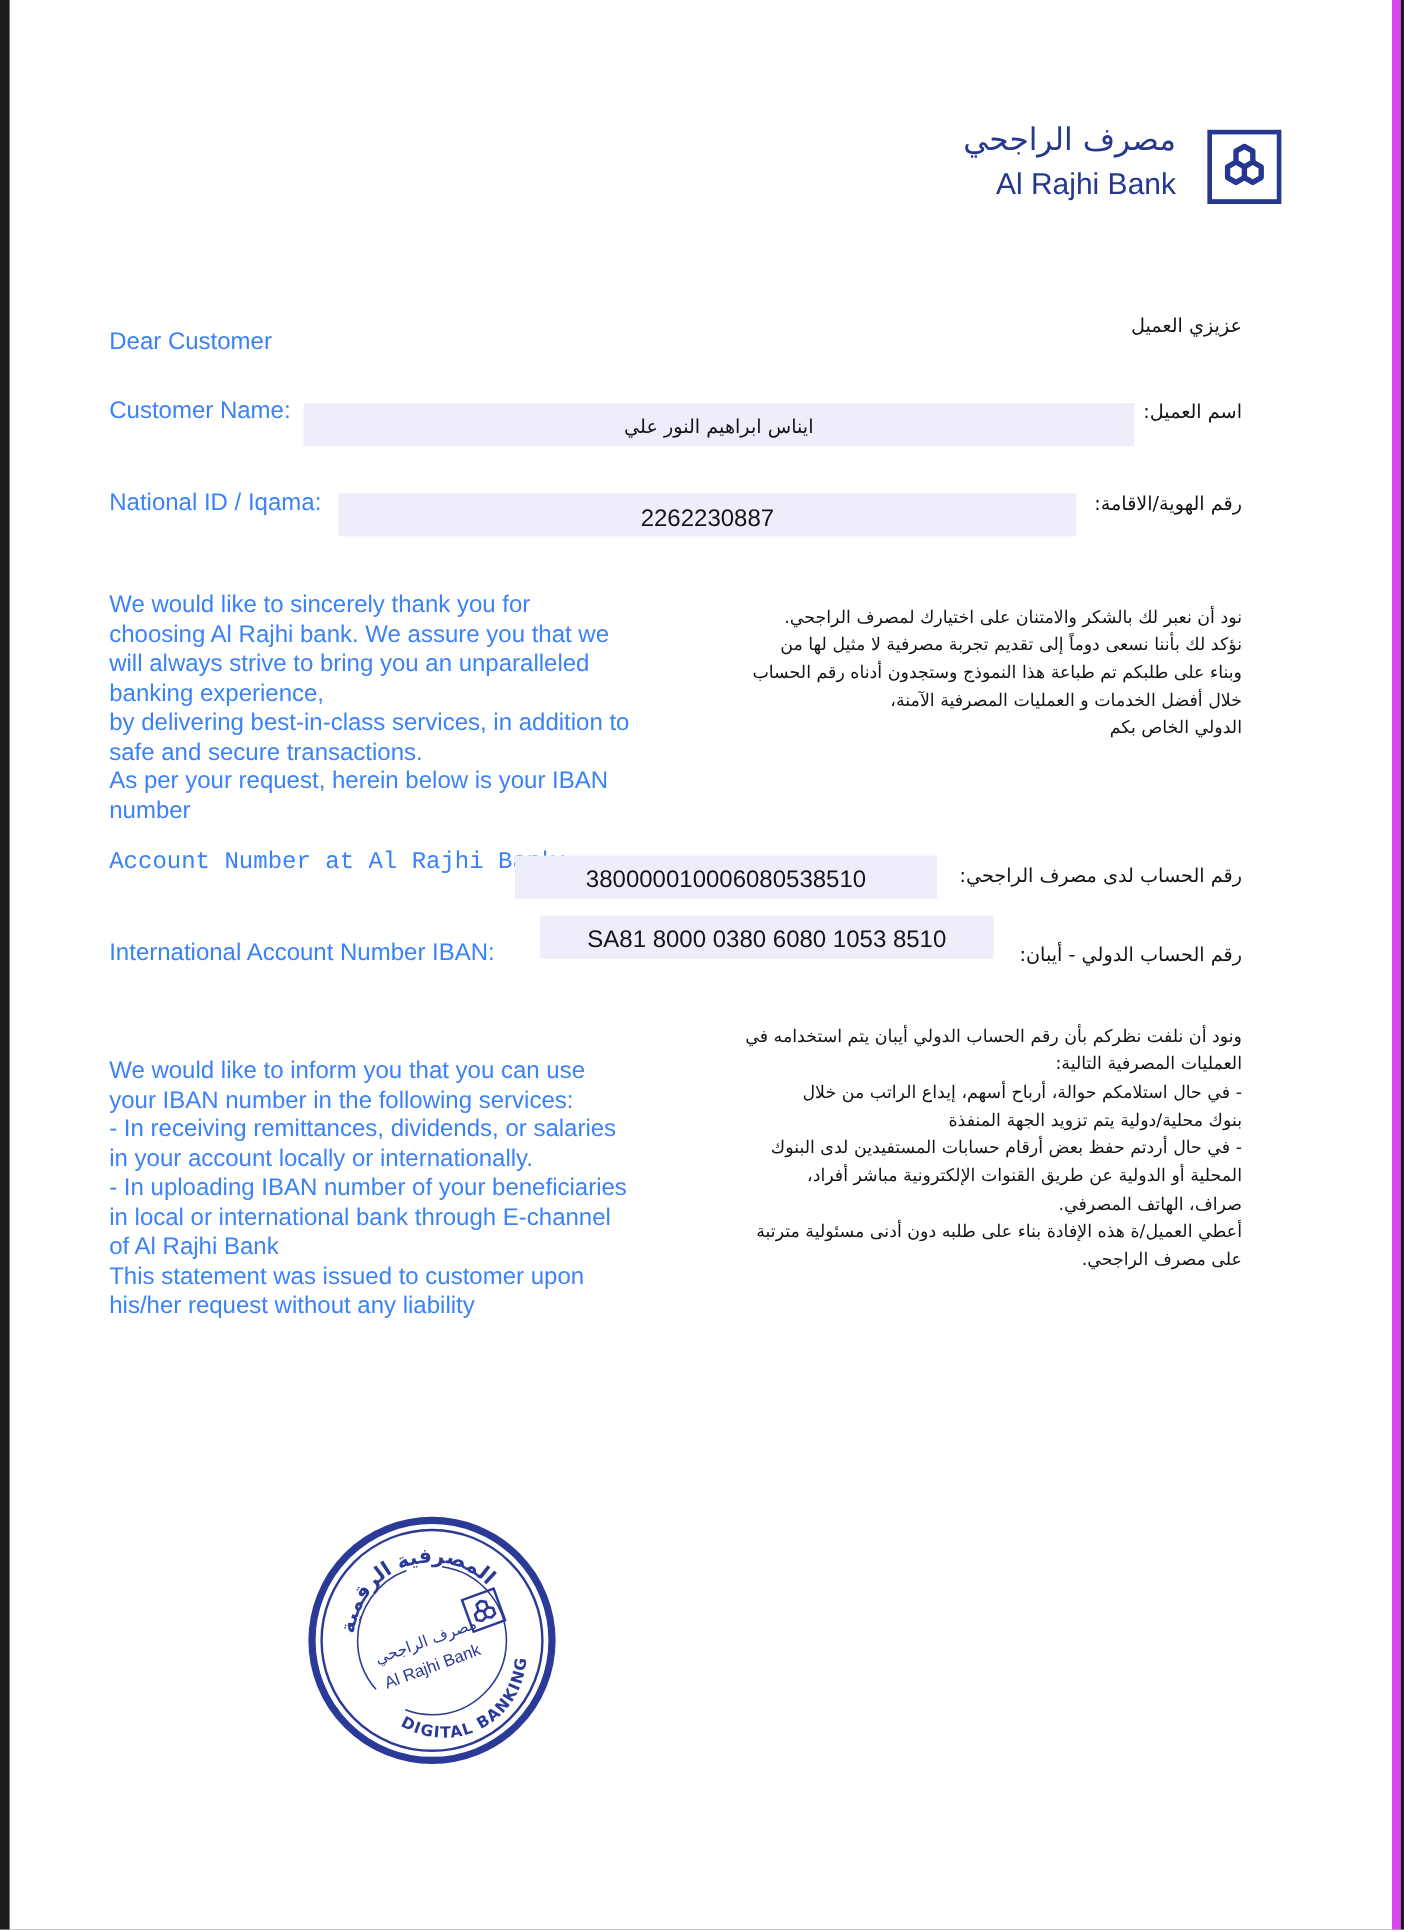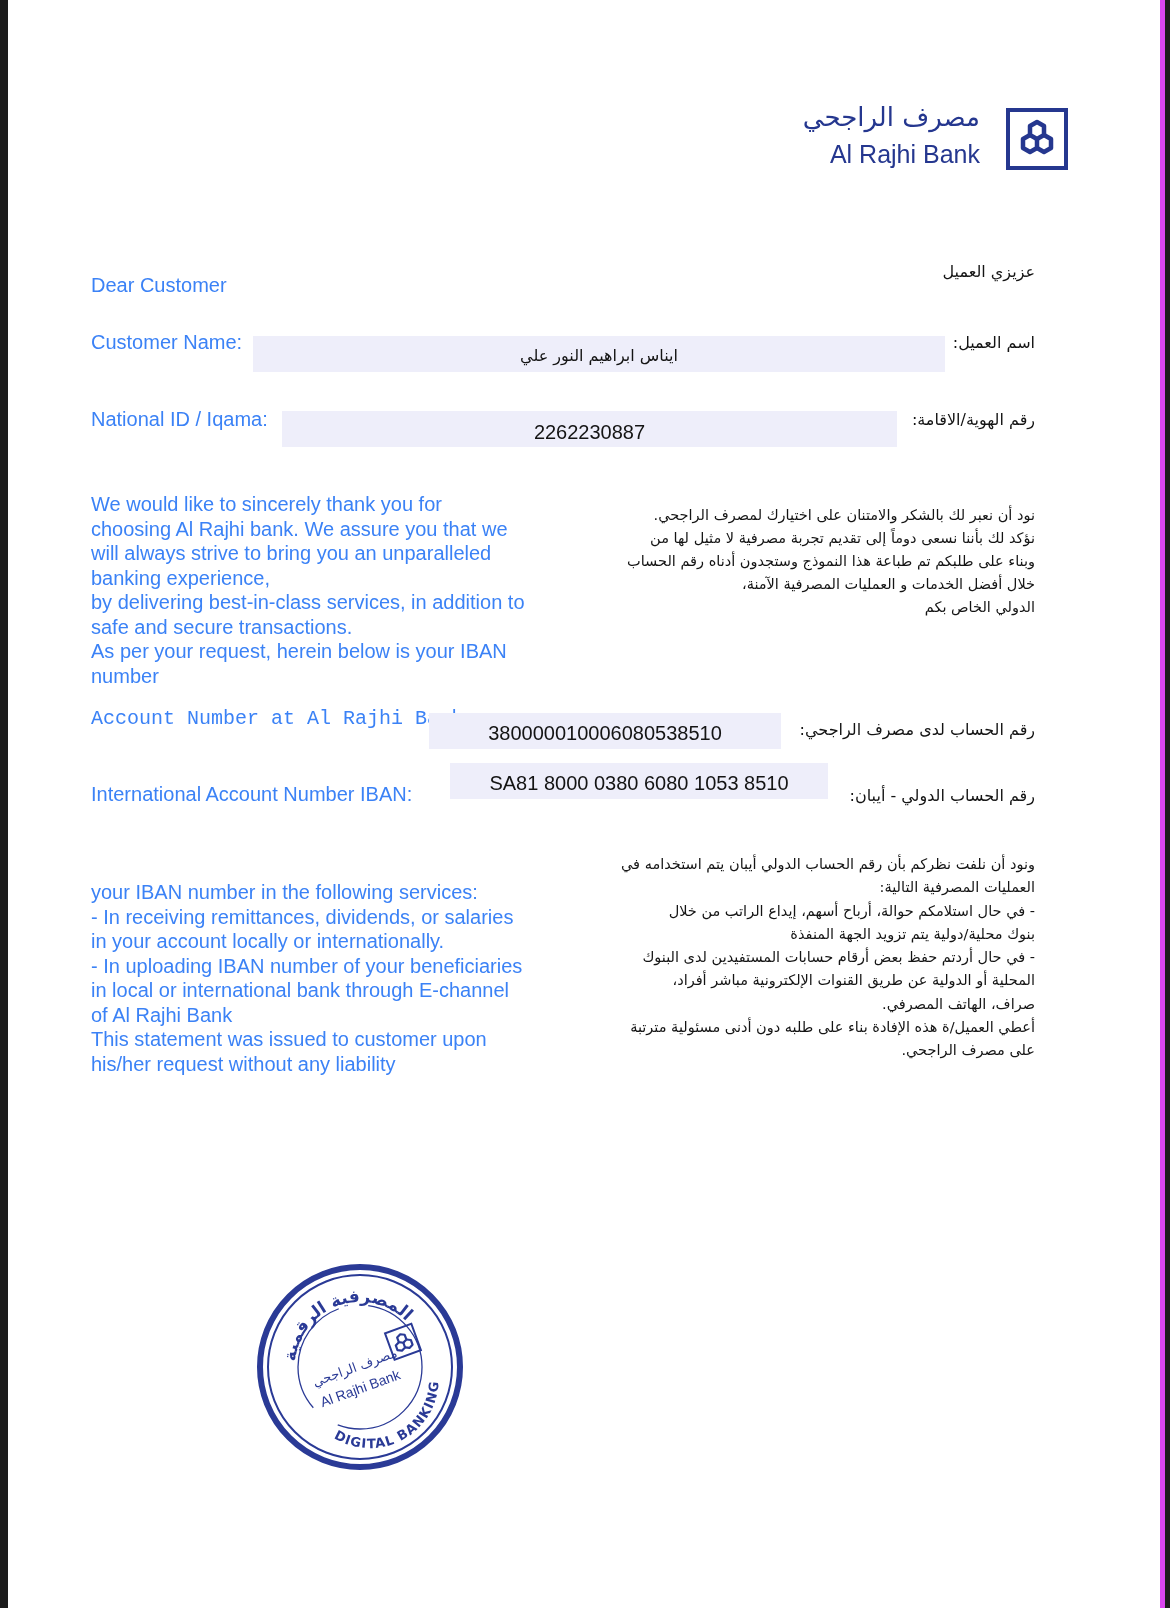--- a/index.html
+++ b/index.html
@@ -1,17 +1,17 @@
 <!DOCTYPE html>
 <html><head>
 <meta charset="utf-8">
 <style>
   html, body { margin:0; padding:0; }
   body { width:1170px; height:1608px; background:#1c1c1c; position:relative; overflow:hidden; font-family:"Liberation Sans", sans-serif; color:#111; }
-  .page { position:absolute; left:8px; top:0; width:1152px; height:1608px; background:#fff; border-right:5px solid #d946ef; }
+  .page { position:absolute; left:8px; top:0; width:1152px; height:1608px; background:#fff; border-right:7px solid #d946ef; }
   .abs { position:absolute; }
   .en { font-family:"Liberation Sans", sans-serif; font-size:20px; color:#3b82f6; line-height:25px; }
   .ar { font-family:"DejaVu Sans", sans-serif; direction:rtl; text-align:right; font-size:15px; color:#141414; line-height:23px; }
   .field { position:absolute; background:#eeeefa; font-family:"Liberation Sans", sans-serif; font-size:20px; color:#141414; text-align:center; }
   .logo-text-ar { font-family:"DejaVu Sans", sans-serif; font-size:26px; color:#25378f; direction:rtl; text-align:right; }
   .logo-text-en { font-family:"Liberation Sans", sans-serif; font-size:25px; color:#25378f; }
   .para-line { display:block; white-space:nowrap; }
 </style>
 </head>
 <body>
@@ -73,20 +73,21 @@
   </div>
   <div class="abs ar" style="right:125px; top:718px; width:300px; font-size:16px;">رقم الحساب لدى مصرف الراجحي:</div>
 
   <div class="abs en" style="left:83px; top:782px;">International Account Number IBAN:</div>
   <div class="field" style="left:442px; top:763px; width:378px; height:36px;">
     <span style="display:block; line-height:36px; padding-top:2px;">SA81 8000 0380 6080 1053 8510</span>
   </div>
   <div class="abs ar" style="right:125px; top:784px; width:300px; font-size:16px;">رقم الحساب الدولي - أيبان:</div>
 
   <div class="abs en" style="left:83px; top:880px; width:480px; line-height:24.5px;">
+    <span class="para-line">We would like to inform you that you can use</span>
     <span class="para-line">your IBAN number in the following services:</span>
     <span class="para-line">- In receiving remittances, dividends, or salaries</span>
     <span class="para-line">in your account locally or internationally.</span>
     <span class="para-line">- In uploading IBAN number of your beneficiaries</span>
     <span class="para-line">in local or international bank through E-channel</span>
     <span class="para-line">of Al Rajhi Bank</span>
     <span class="para-line">This statement was issued to customer upon</span>
     <span class="para-line">his/her request without any liability</span>
   </div>
 

